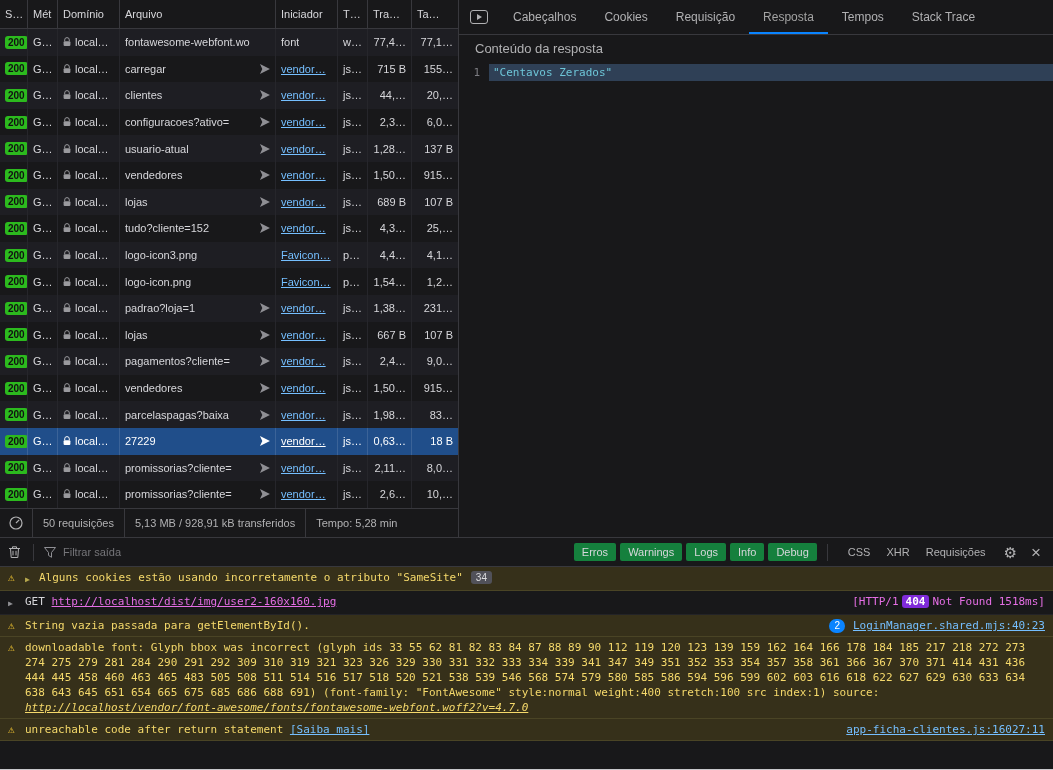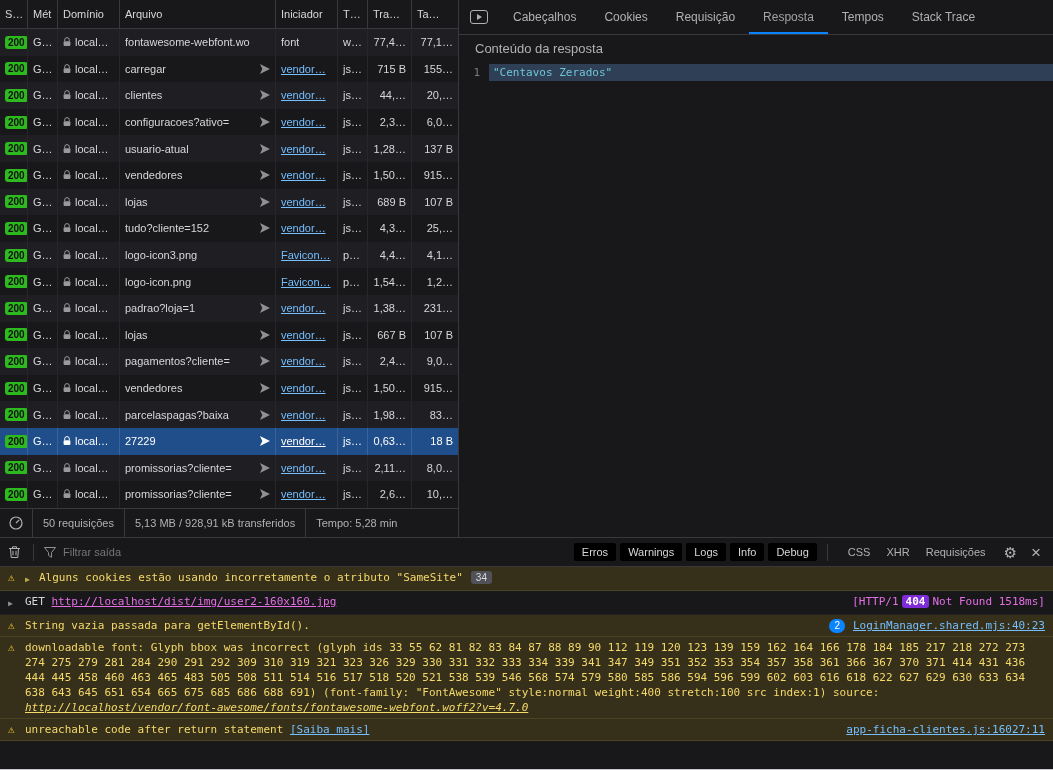--- a/index.html
+++ b/index.html
@@ -58,21 +58,21 @@
   .str{color:var(--string-literal);padding-left:4px;}
 
   
   .console{flex:1;display:flex;flex-direction:column;border-top:1px solid var(--border);background:var(--bg);min-height:0;}
   .ctoolbar{height:29px;min-height:29px;display:flex;align-items:center;border-bottom:1px solid var(--border);font-size:11px;}
   .ctool-btn{display:flex;align-items:center;justify-content:center;padding:0 8px;cursor:pointer;color:var(--text-dim);}
   .vsep{width:1px;height:17px;background:var(--border);margin:0 4px;}
   .filter-box{display:flex;align-items:center;gap:7px;padding-left:6px;flex:1;cursor:text;}
   .placeholder{color:#757579;}
   .ctool-right{margin-left:auto;display:flex;align-items:center;padding-right:8px;}
-  .chip{background:#000000;color:var(--text);font-size:11px;padding:3px 8px;border-radius:2px;margin-left:4px;cursor:pointer;line-height:12px;}
+  .chip{background:#15803d;color:var(--text);font-size:11px;padding:3px 8px;border-radius:2px;margin-left:4px;cursor:pointer;line-height:12px;}
   .cat{color:var(--text-dim);margin-left:16px;cursor:pointer;}
   .gear{font-size:15px;color:var(--text-dim);margin-left:18px;cursor:pointer;line-height:15px;}
   .close-x{font-size:17px;color:var(--text-dim);margin-left:14px;margin-right:4px;cursor:pointer;line-height:15px;}
 
   .cmessages{flex:1;display:flex;flex-direction:column;overflow:hidden;font-family:"DejaVu Sans Mono",monospace;}
   .msg{display:flex;align-items:flex-start;padding:3px 8px;font-size:11px;line-height:15px;border-bottom:1px solid #232327;color:var(--text);}
   .msg.warn{background:var(--warning-bg);color:var(--warning-text);border-bottom-color:#4a4425;}
   .micon{width:17px;min-width:17px;font-size:11px;color:#ffcf33;}
   .mtog{color:var(--text-faint);font-size:8px;padding-top:2px;}
   .mtog2{width:14px;min-width:14px;color:#b8a94e;font-size:8px;padding-top:2px;}

